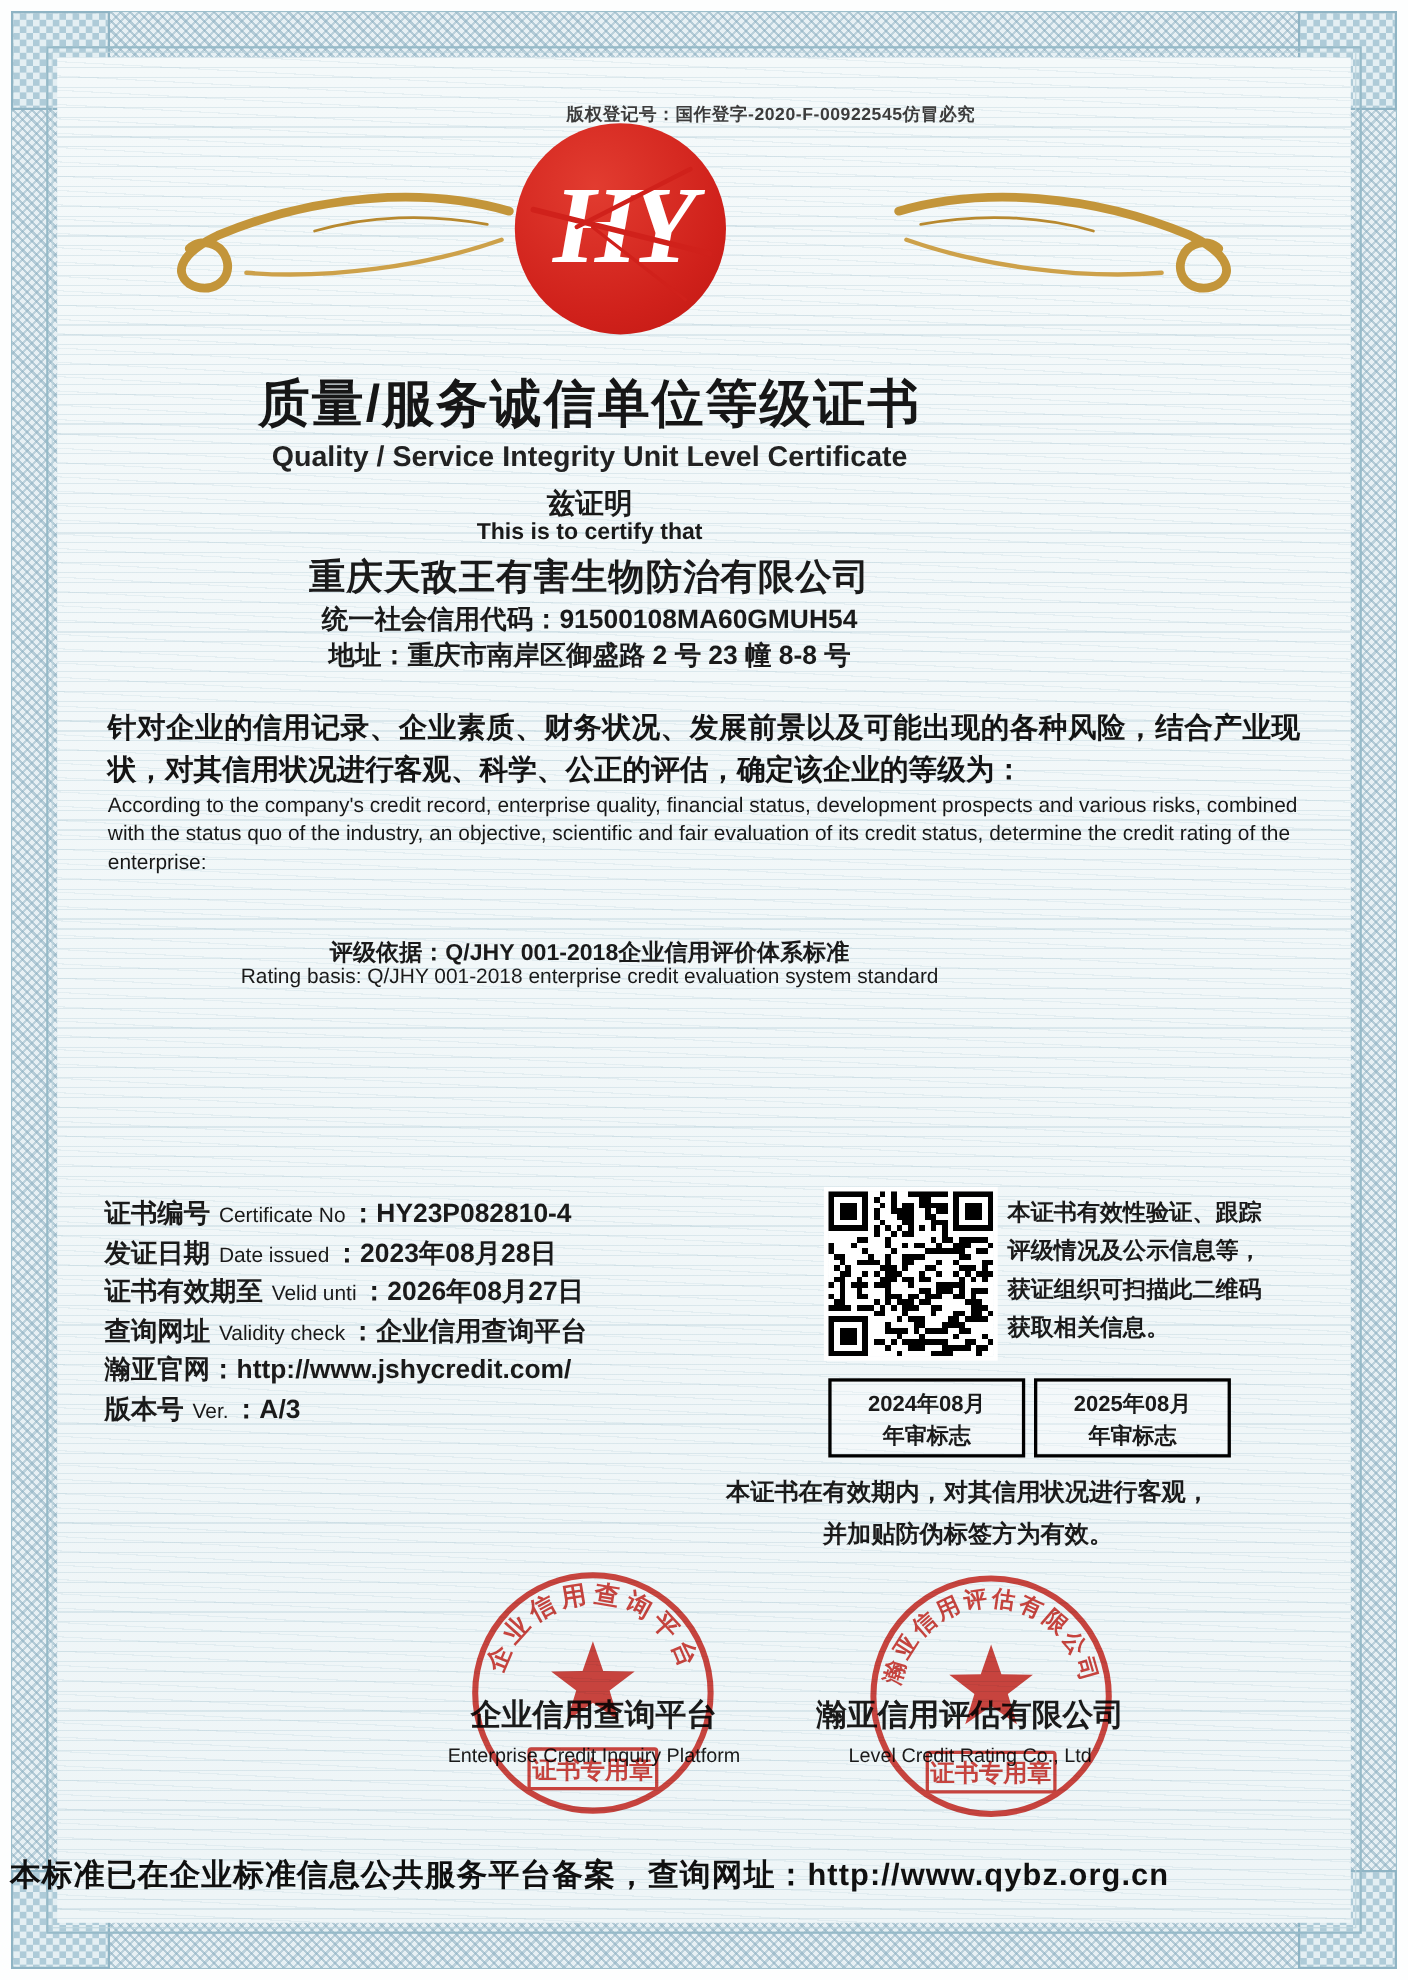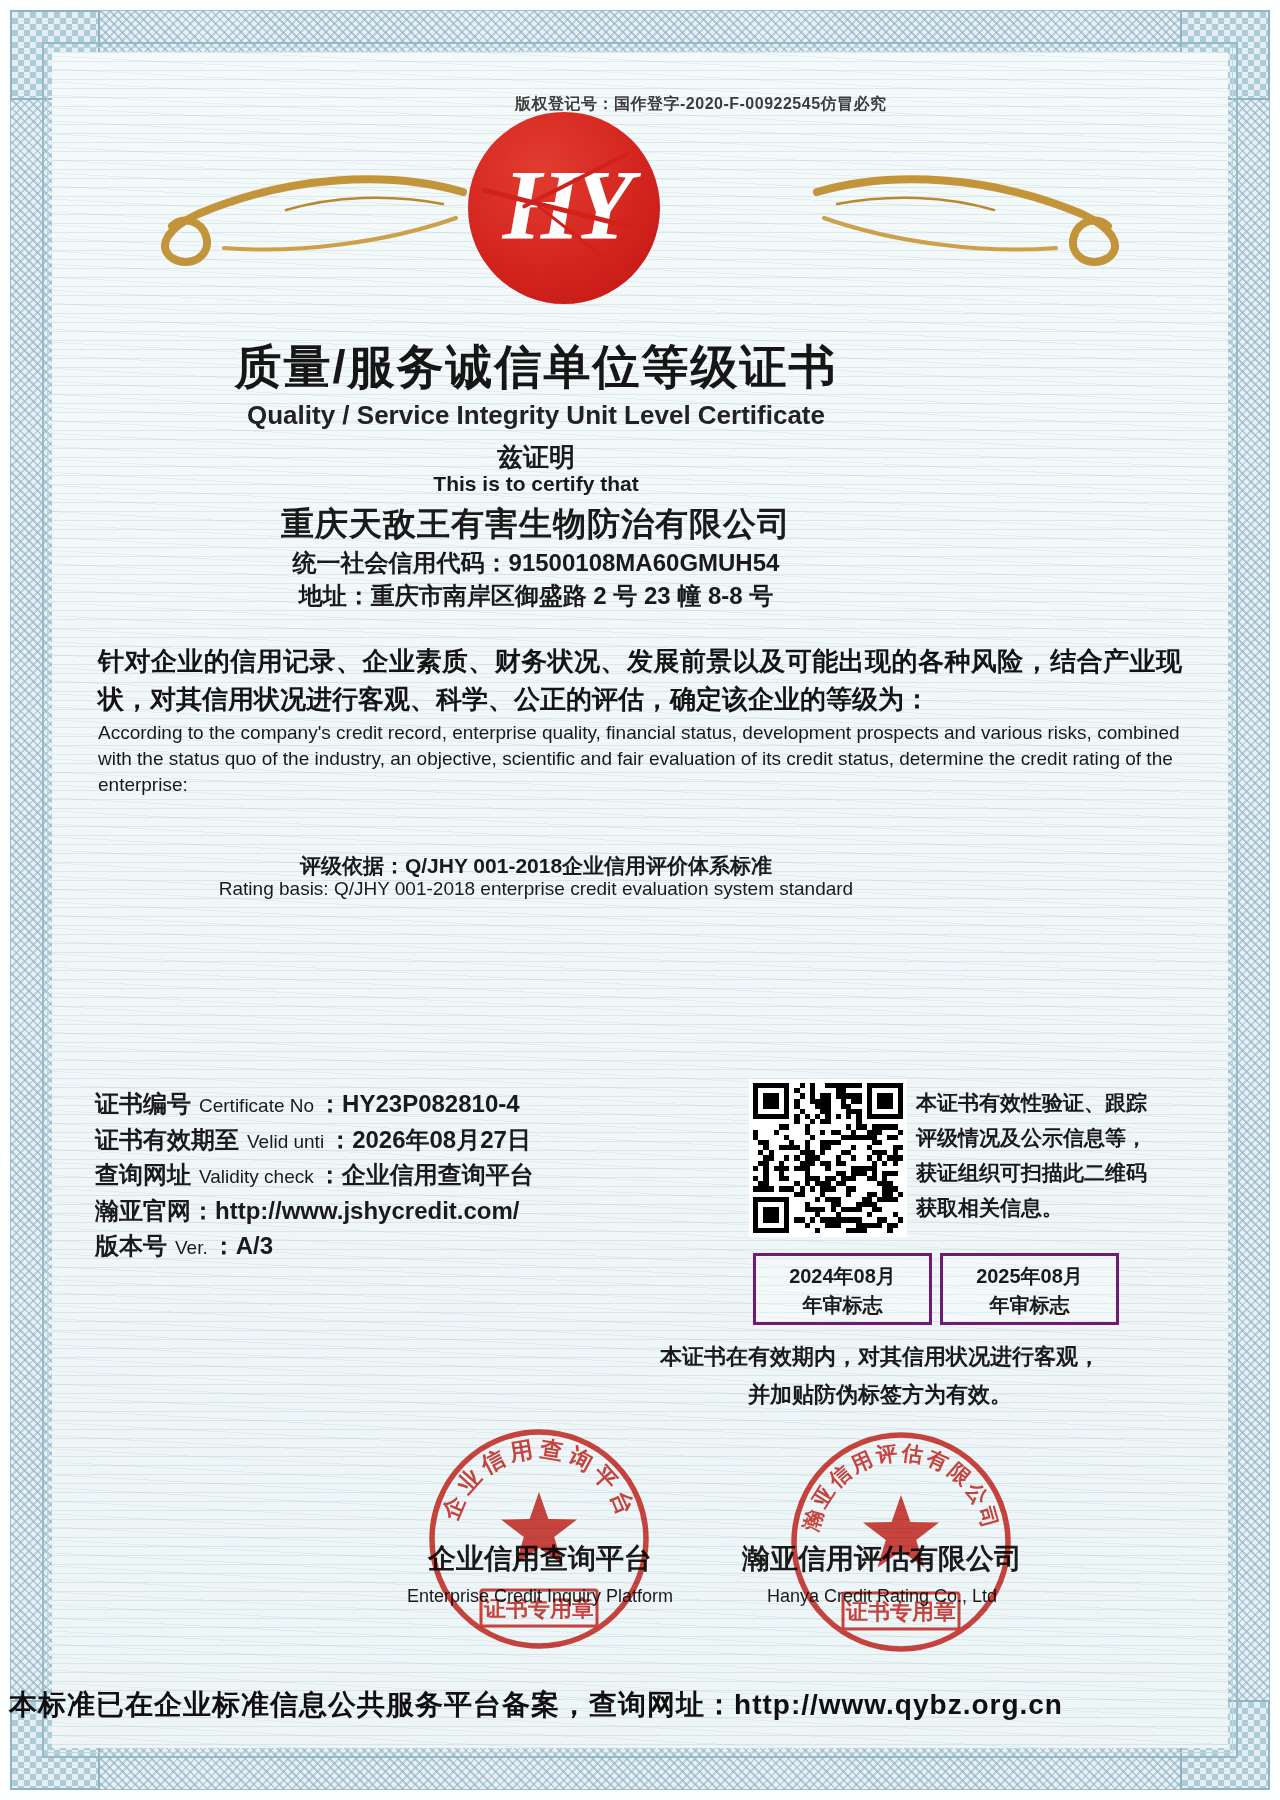--- a/index.html
+++ b/index.html
@@ -73,21 +73,21 @@
   .d-sep{font-size:24px;font-weight:700;}
   .d-val{font-size:24px;font-weight:700;}
 
   
   .qr{top:1083px;left:753px;width:150px;height:150px;background:#fff;
       outline:4px solid #fff;}
   .qr svg{width:150px;height:150px;display:block;}
   .qr-note{top:1085px;left:916px;width:280px;font-size:21px;line-height:35px;font-weight:600;}
 
   
-  .rev-box{top:1253px;width:173px;height:66px;border:3px solid #701a75;
+  .rev-box{top:1253px;width:173px;height:66px;border:3px solid #000000;
     text-align:center;font-weight:700;background:rgba(255,255,255,.25);}
   .rev-box .m{font-size:20px;margin-top:7px;}
   .rev-box .l{font-size:20px;margin-top:2px;}
   .rev-box.b1{left:753px;} .rev-box.b2{left:940px;}
 
   .note{top:1338px;left:640px;width:480px;text-align:center;
     font-size:22px;line-height:38px;font-weight:700;}
 
   
   .org-block{top:1540px;width:420px;text-align:center;z-index:2;}
@@ -155,20 +155,23 @@
 
   <div class="abs body-zh">针对企业的信用记录、企业素质、财务状况、发展前景以及可能出现的各种风险，结合产业现状，对其信用状况进行客观、科学、公正的评估，确定该企业的等级为：</div>
   <div class="abs body-en">According to the company's credit record, enterprise quality, financial status, development prospects and various risks, combined with the status quo of the industry, an objective, scientific and fair evaluation of its credit status, determine the credit rating of the enterprise:</div>
 
   <div class="abs ctr basis-zh">评级依据：Q/JHY 001-2018企业信用评价体系标准</div>
   <div class="abs ctr basis-en">Rating basis: Q/JHY 001-2018 enterprise credit evaluation system standard</div>
 
   <div class="abs details">
     <div class="d-row">
       <span class="d-zh">证书编号</span><span class="d-en">Certificate No</span><span class="d-sep">：</span><span class="d-val">HY23P082810-4</span>
+    </div>
+    <div class="d-row">
+      <span class="d-zh">发证日期</span><span class="d-en">Date issued</span><span class="d-sep">：</span><span class="d-val">2023年08月28日</span>
     </div>
     <div class="d-row">
       <span class="d-zh">证书有效期至</span><span class="d-en">Velid unti</span><span class="d-sep">：</span><span class="d-val">2026年08月27日</span>
     </div>
     <div class="d-row">
       <span class="d-zh">查询网址</span><span class="d-en">Validity check</span><span class="d-sep">：</span><span class="d-val">企业信用查询平台</span>
     </div>
     <div class="d-row">
       <span class="d-zh">瀚亚官网</span><span class="d-sep">：</span><span class="d-val">http://www.jshycredit.com/</span>
     </div>
@@ -503,21 +506,21 @@
     <div>本证书在有效期内，对其信用状况进行客观，</div>
     <div>并加贴防伪标签方为有效。</div>
   </div>
 
   <div class="abs org-block o1">
     <div class="org-zh">企业信用查询平台</div>
     <div class="org-en">Enterprise Credit Inquiry Platform</div>
   </div>
   <div class="abs org-block o2">
     <div class="org-zh">瀚亚信用评估有限公司</div>
-    <div class="org-en">Hanya Credit Rating Co., Ltd</div>
+    <div class="org-en">Level Credit Rating Co., Ltd</div>
   </div>
 
   <div class="abs stamp s1">
     <svg viewBox="0 0 230 230">
       <circle class="ring-c" cx="115" cy="115" r="107"></circle>
       <path id="arcA" d="M 32,130 A 84,84 0 1 1 198,130" fill="none"></path>
       <text class="ring-t"><textPath href="#arcA" startOffset="50%" text-anchor="middle">企业信用查询平台</textPath></text>
       <polygon class="star" points="115,68 124.4,95.1 153,95.6 130.2,112.9 138.5,140.4 115,124 91.5,140.4 99.8,112.9 77,95.6 105.6,95.1"></polygon>
       <rect class="seal-r" x="57" y="166" width="116" height="36" rx="2"></rect>
       <text class="seal-t" x="115" y="192">证书专用章</text>

